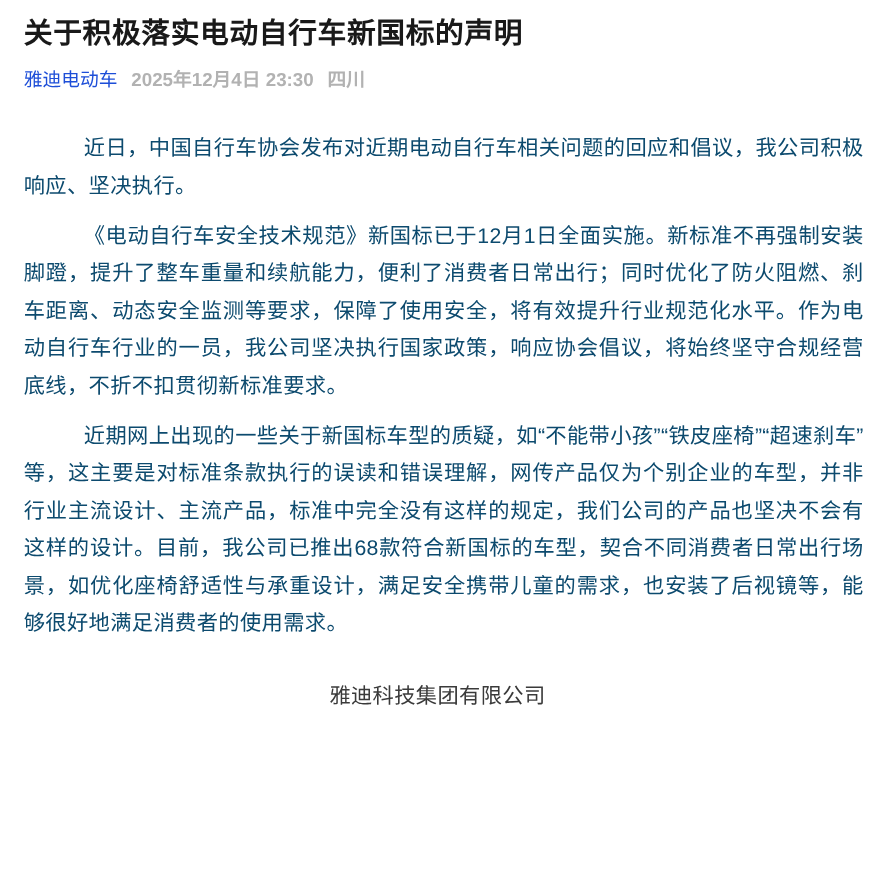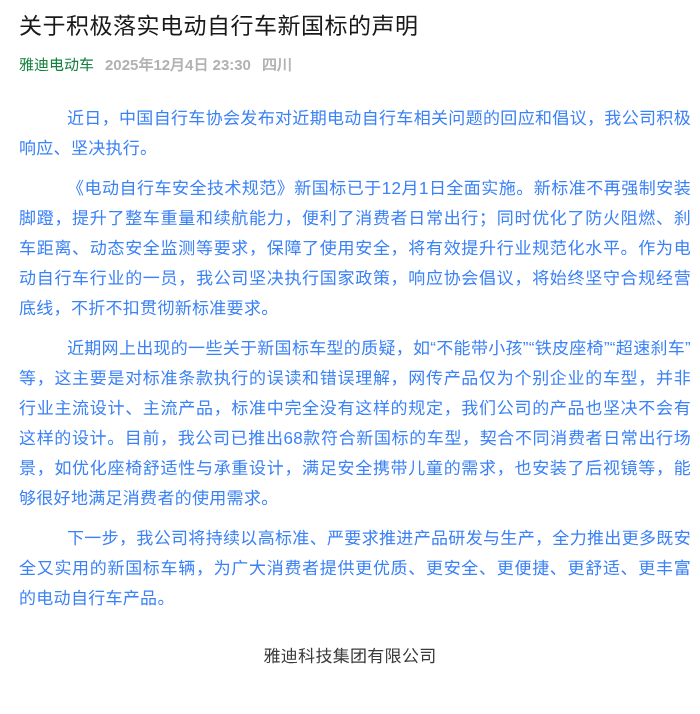--- a/index.html
+++ b/index.html
@@ -16,46 +16,46 @@
   }
   .article {
     box-sizing: border-box;
     width: 700px;
     padding: 6px 9px 0 19px;
   }
   .article-title {
     margin: 4px 0 13px 0;
     font-size: 23px;
     line-height: 32px;
-    font-weight: 400;
+    font-weight: 700;
     color: #191919;
     letter-spacing: 0.5px;
   }
   .byline {
     font-size: 15px;
     line-height: 20px;
     margin-bottom: 29px;
     white-space: nowrap;
   }
   .byline .account {
-    color: #15803d;
+    color: #1d4ed8;
     margin-right: 11px;
     cursor: pointer;
     text-decoration: none;
   }
   .byline .meta {
     color: #b2b2b2;
     margin-right: 11px;
     font-weight: bold;
   }
   .article-body p {
     margin: 0 0 10px 0;
     font-size: 17px;
     line-height: 30px;
-    color: #3b82f6;
+    color: #0c4a6e;
     letter-spacing: 0.3px;
     text-align: justify;
     text-indent: 48px;
     word-break: break-all;
   }
   .signature {
     margin-top: 26px;
     padding-right: 10px;
     text-align: center;
     font-size: 17px;
@@ -75,20 +75,19 @@
   <h1 class="article-title">关于积极落实电动自行车新国标的声明</h1>
 
   <div class="byline">
     <span class="account">雅迪电动车</span><span class="meta">2025年12月4日 23:30</span><span class="meta">四川</span>
   </div>
 
   <div class="article-body">
     <p>近日，中国自行车协会发布对近期电动自行车相关问题的回应和倡议，我公司积极响应、坚决执行。</p>
     <p>《电动自行车安全技术规范》新国标已于12月1日全面实施。新标准不再强制安装脚蹬，提升了整车重量和续航能力，便利了消费者日常出行；同时优化了防火阻燃、刹车距离、动态安全监测等要求，保障了使用安全，将有效提升行业规范化水平。作为电动自行车行业的一员，我公司坚决执行国家政策，响应协会倡议，将始终坚守合规经营底线，不折不扣贯彻新标准要求。</p>
     <p>近期网上出现的一些关于新国标车型的质疑，如“不能带小孩”“铁皮座椅”“超速刹车”等，这主要是对标准条款执行的误读和错误理解，网传产品仅为个别企业的车型，并非行业主流设计、主流产品，标准中完全没有这样的规定，我们公司的产品也坚决不会有这样的设计。目前，我公司已推出68款符合新国标的车型，契合不同消费者日常出行场景，如优化座椅舒适性与承重设计，满足安全携带儿童的需求，也安装了后视镜等，能够很好地满足消费者的使用需求。</p>
-    <p>下一步，我公司将持续以高标准、严要求推进产品研发与生产，全力推出更多既安全又实用的新国标车辆，为广大消费者提供更优质、更安全、更便捷、更舒适、更丰富的电动自行车产品。</p>
   </div>
 
   <div class="signature">
     <div>雅迪科技集团有限公司</div>
   </div>
 
 </div>
 
 </body></html>

